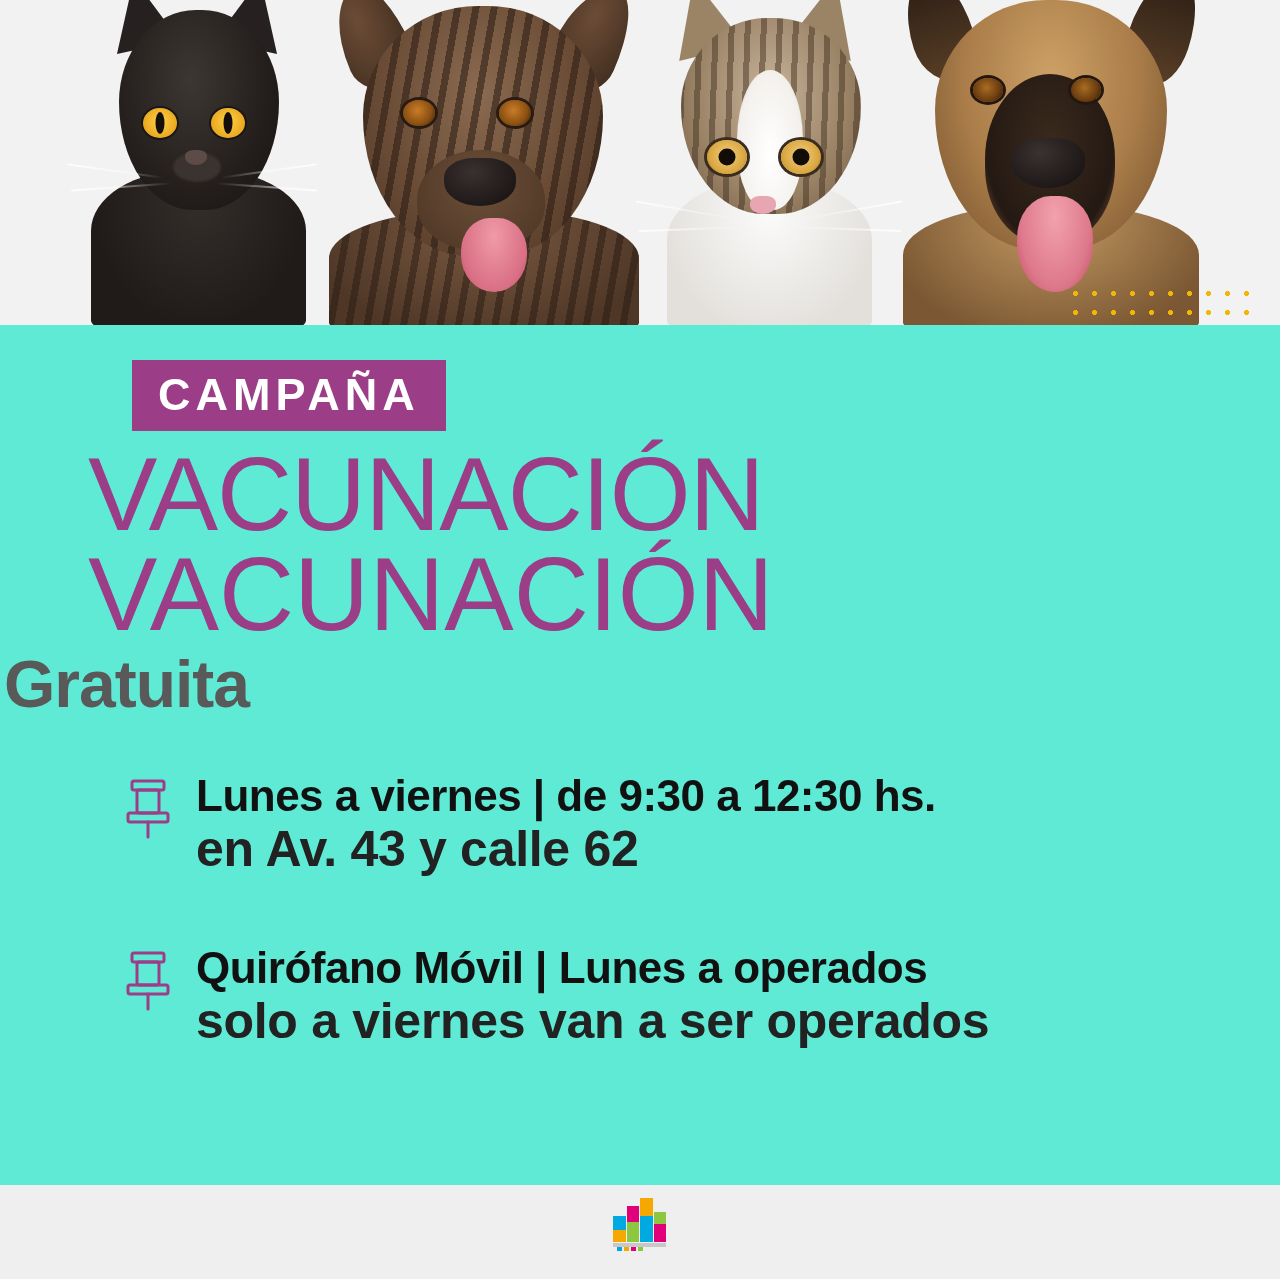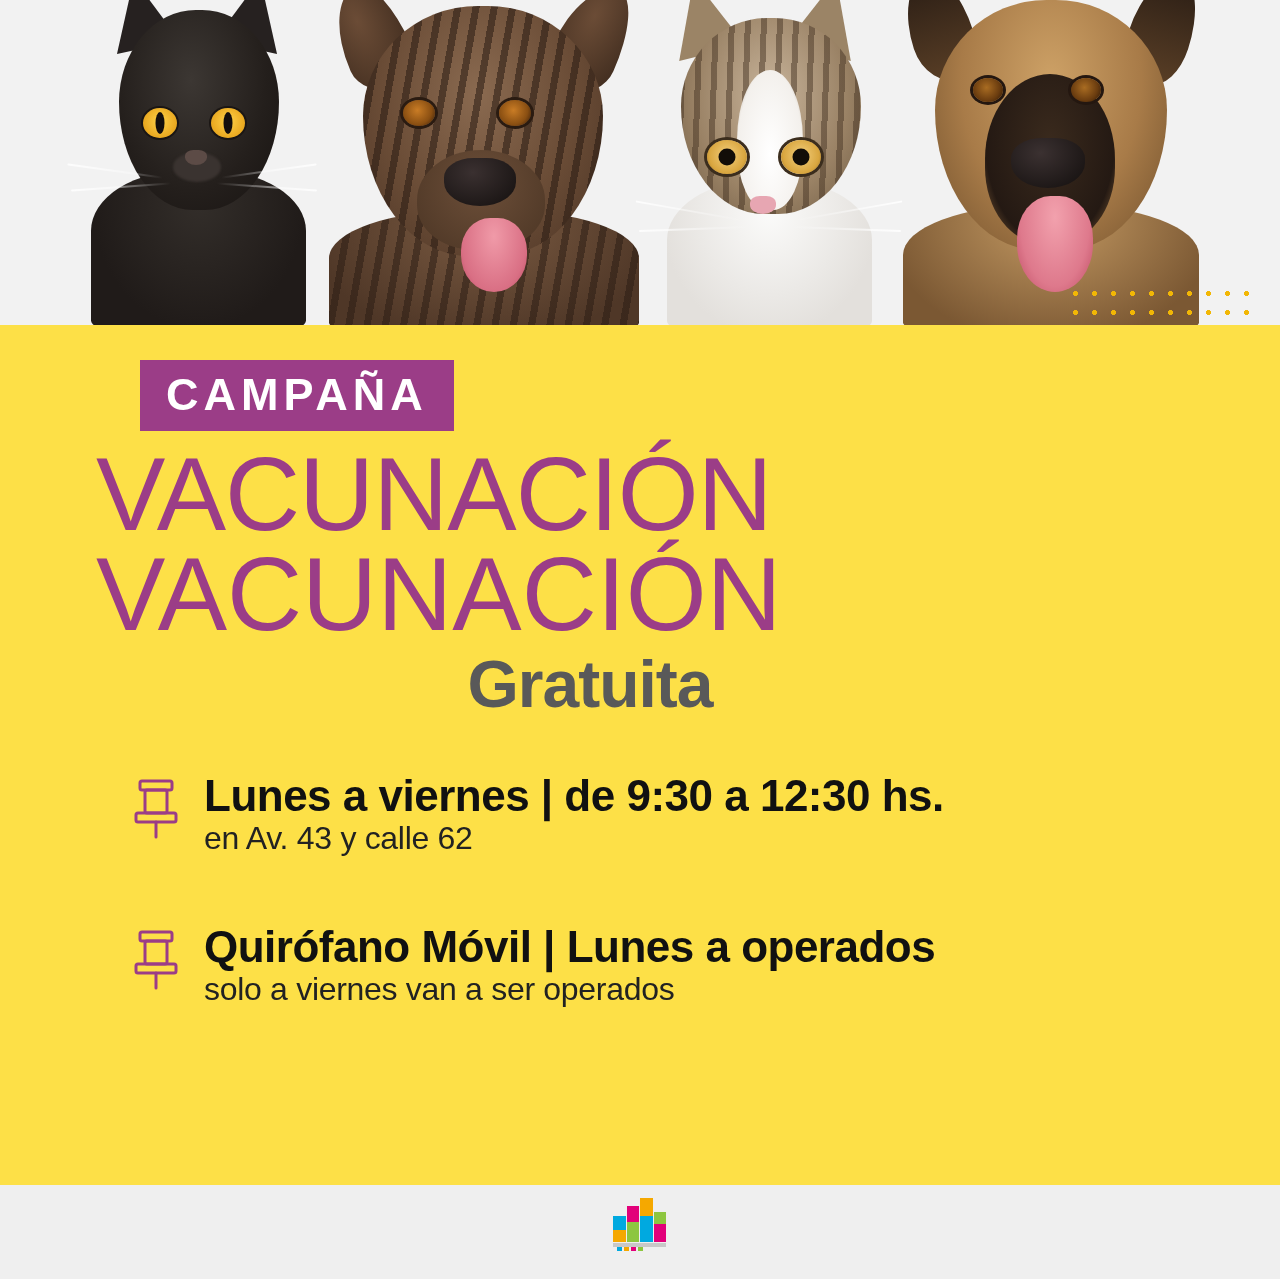--- a/index.html
+++ b/index.html
@@ -250,22 +250,22 @@
     width: 190px;
     height: 190px;
     background-image: radial-gradient(#f2b705 2.6px, rgba(0,0,0,0) 2.8px);
     background-size: 19px 19px;
     z-index: 3;
   }
 
   
   .content {
     position: relative;
-    padding: 0 0 0 12px;
-    background: #fde047;
+    padding: 0 0 0 4px;
+    background: #5eead4;
     height: 860px;
     z-index: 4;
   }
 
   .badge {
     display: inline-block;
     margin: 35px 0 0 128px;
     padding: 12px 26px 14px 26px;
     background: #9b3d87;
     color: #ffffff;
@@ -280,21 +280,21 @@
     color: #9b3d87;
     font-weight: 400;
     font-size: 104px;
     line-height: 0.96;
     letter-spacing: -1px;
   }
   .title .line2 { display: block; letter-spacing: 0px; }
 
   .subtitle {
     margin: 6px 112px 0 0;
-    text-align: center;
+    text-align: left;
     color: #595959;
     font-weight: 800;
     font-size: 66px;
     line-height: 1;
     letter-spacing: -1px;
   }
 
   .info-block {
     margin: 54px 0 0 118px;
     display: flex;
@@ -307,22 +307,22 @@
 
   .info-text .strong {
     color: #111111;
     font-weight: 800;
     font-size: 44px;
     line-height: 1.12;
     letter-spacing: -0.5px;
   }
   .info-text .light {
     color: #222222;
-    font-weight: 400;
-    font-size: 32px;
+    font-weight: 700;
+    font-size: 50px;
     line-height: 1.18;
     letter-spacing: -0.3px;
   }
 
   
   .footer {
     position: absolute;
     left: 0; bottom: 0;
     width: 1280px;
     height: 106px;

